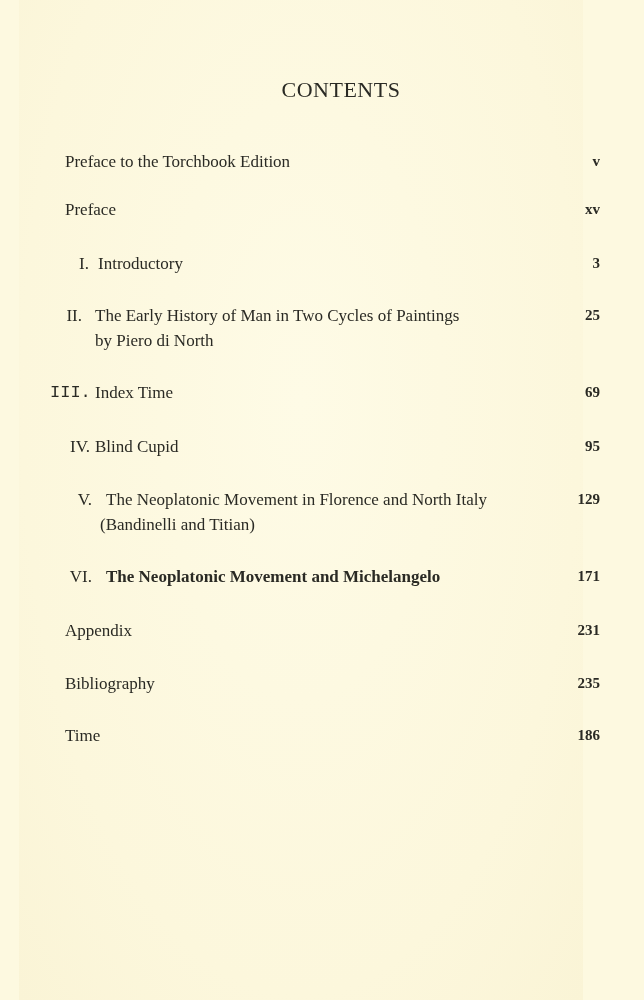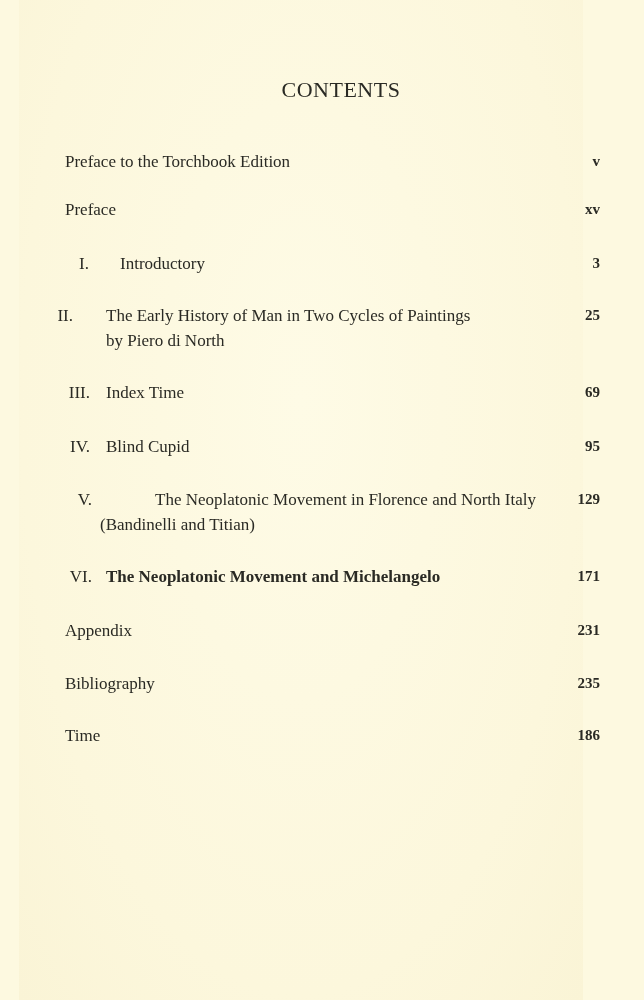--- a/index.html
+++ b/index.html
@@ -44,21 +44,21 @@
       position: absolute;
       text-align: right;
       width: 40px;
     }
     .entry .label {
       position: absolute;
       left: 46px;
       width: 470px;
     }
     .entry .label.indent {
-      left: 87px;
+      left: 76px;
       width: 430px;
     }
     .entry .page-no {
       position: absolute;
       left: 540px;
       width: 41px;
       text-align: right;
       font-size: 15px;
       font-weight: bold;
       font-family: "Liberation Serif", "DejaVu Serif", serif;
@@ -76,48 +76,48 @@
     <span class="page-no">v</span>
   </div>
 
   <div class="entry" style="top:197px;">
     <span class="label">Preface</span>
     <span class="page-no">xv</span>
   </div>
 
   <div class="entry" style="top:251px;">
     <span class="num" style="left:30px;">I.</span>
-    <span class="label indent" style="left:101px;">Introductory</span>
+    <span class="label indent" style="left:79px;">Introductory</span>
     <span class="page-no">3</span>
   </div>
 
   <div class="entry" style="top:303px;">
-    <span class="num" style="left:14px;font-family:Liberation Serif, serif;">II.</span>
+    <span class="num" style="left:23px;font-family:Liberation Serif, serif;">II.</span>
     <span class="label indent">The Early History of Man in Two Cycles of Paintings</span>
     <span class="page-no">25</span>
   </div>
   <div class="entry" style="top:328px;">
     <span class="label indent">by Piero di North</span>
   </div>
 
   <div class="entry" style="top:380px;">
-    <span class="num" style="left:31px;">III.</span>
+    <span class="num" style="left:31px;font-family:Liberation Mono, monospace;">III.</span>
     <span class="label indent">Index Time</span>
     <span class="page-no">69</span>
   </div>
 
   <div class="entry" style="top:434px;">
     <span class="num" style="left:31px;">IV.</span>
     <span class="label indent">Blind Cupid</span>
     <span class="page-no">95</span>
   </div>
 
   <div class="entry" style="top:487px;">
     <span class="num" style="left:33px;">V.</span>
-    <span class="label indent" style="left:87px;text-align:right;">The Neoplatonic Movement in Florence and North Italy</span>
+    <span class="label indent" style="left:87px;">The Neoplatonic Movement in Florence and North Italy</span>
     <span class="page-no">129</span>
   </div>
   <div class="entry" style="top:512px;">
     <span class="label indent" style="left:81px;">(Bandinelli and Titian)</span>
   </div>
 
   <div class="entry" style="top:564px;">
     <span class="num" style="left:33px;">VI.</span>
     <span class="label indent" style="left:87px;font-weight:bold;">The Neoplatonic Movement and Michelangelo</span>
     <span class="page-no">171</span>

